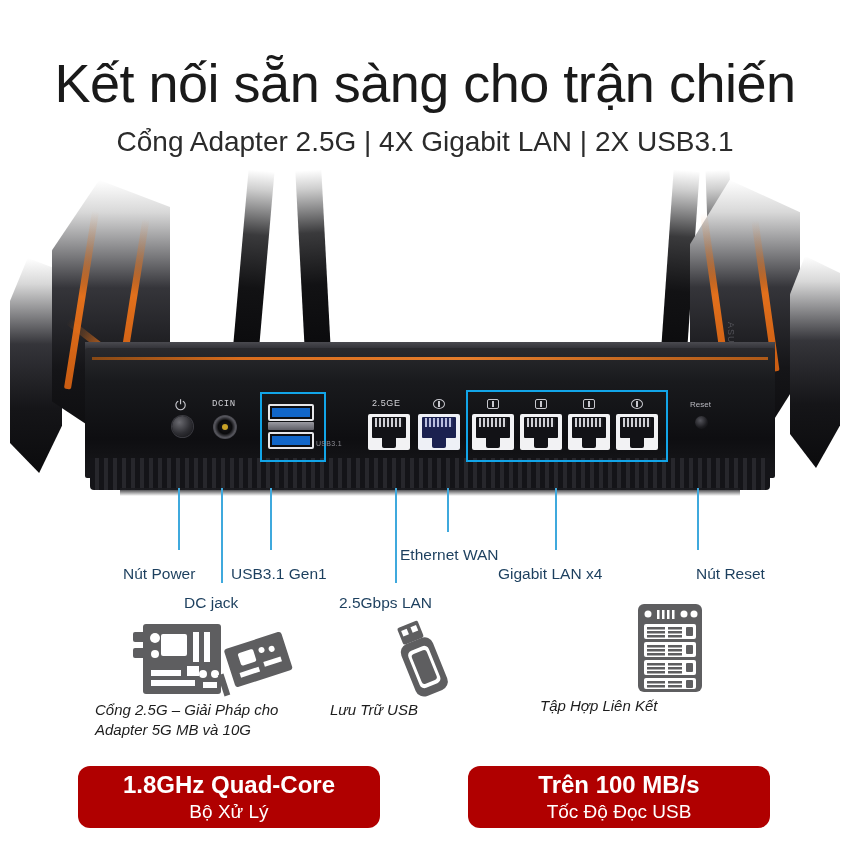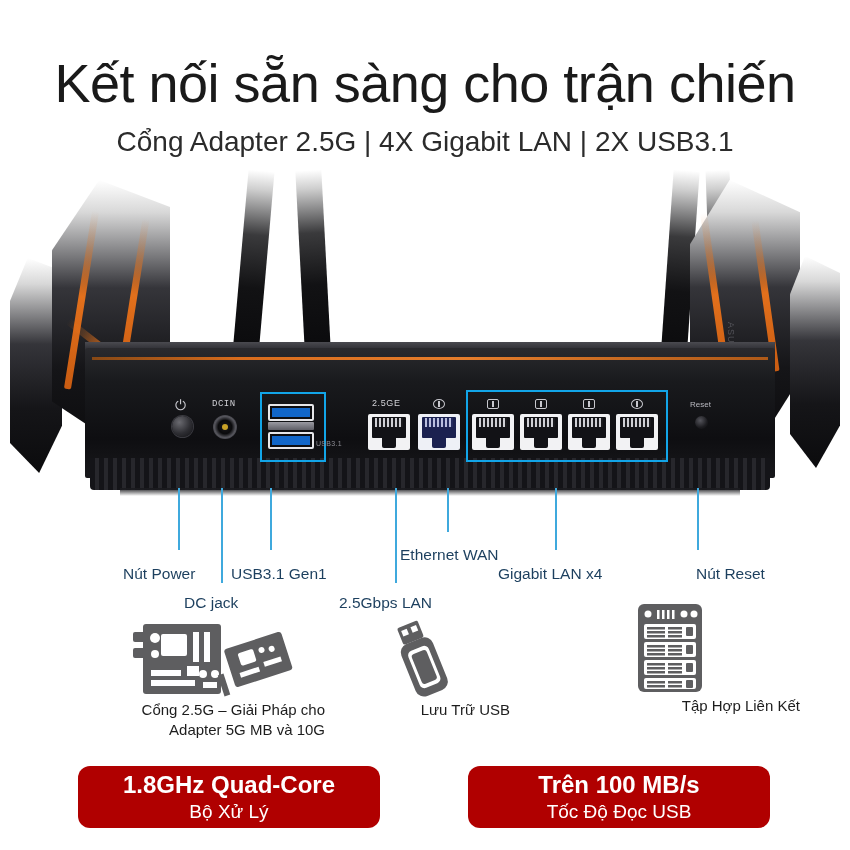--- a/index.html
+++ b/index.html
@@ -323,21 +323,22 @@
   .callout {
     position: absolute;
     font-size: 15.5px;
     color: #1c3f5e;
     white-space: nowrap;
   }
 
   
   .feature {
     position: absolute;
-    text-align: right;
+    text-align: left;
+    font-style: italic;
   }
   .feature .cap {
     font-size: 15px;
     color: #1d1d1d;
     line-height: 1.35;
     white-space: nowrap;
   }
   .ficon { display: block; margin: 0 auto; }
 
   

